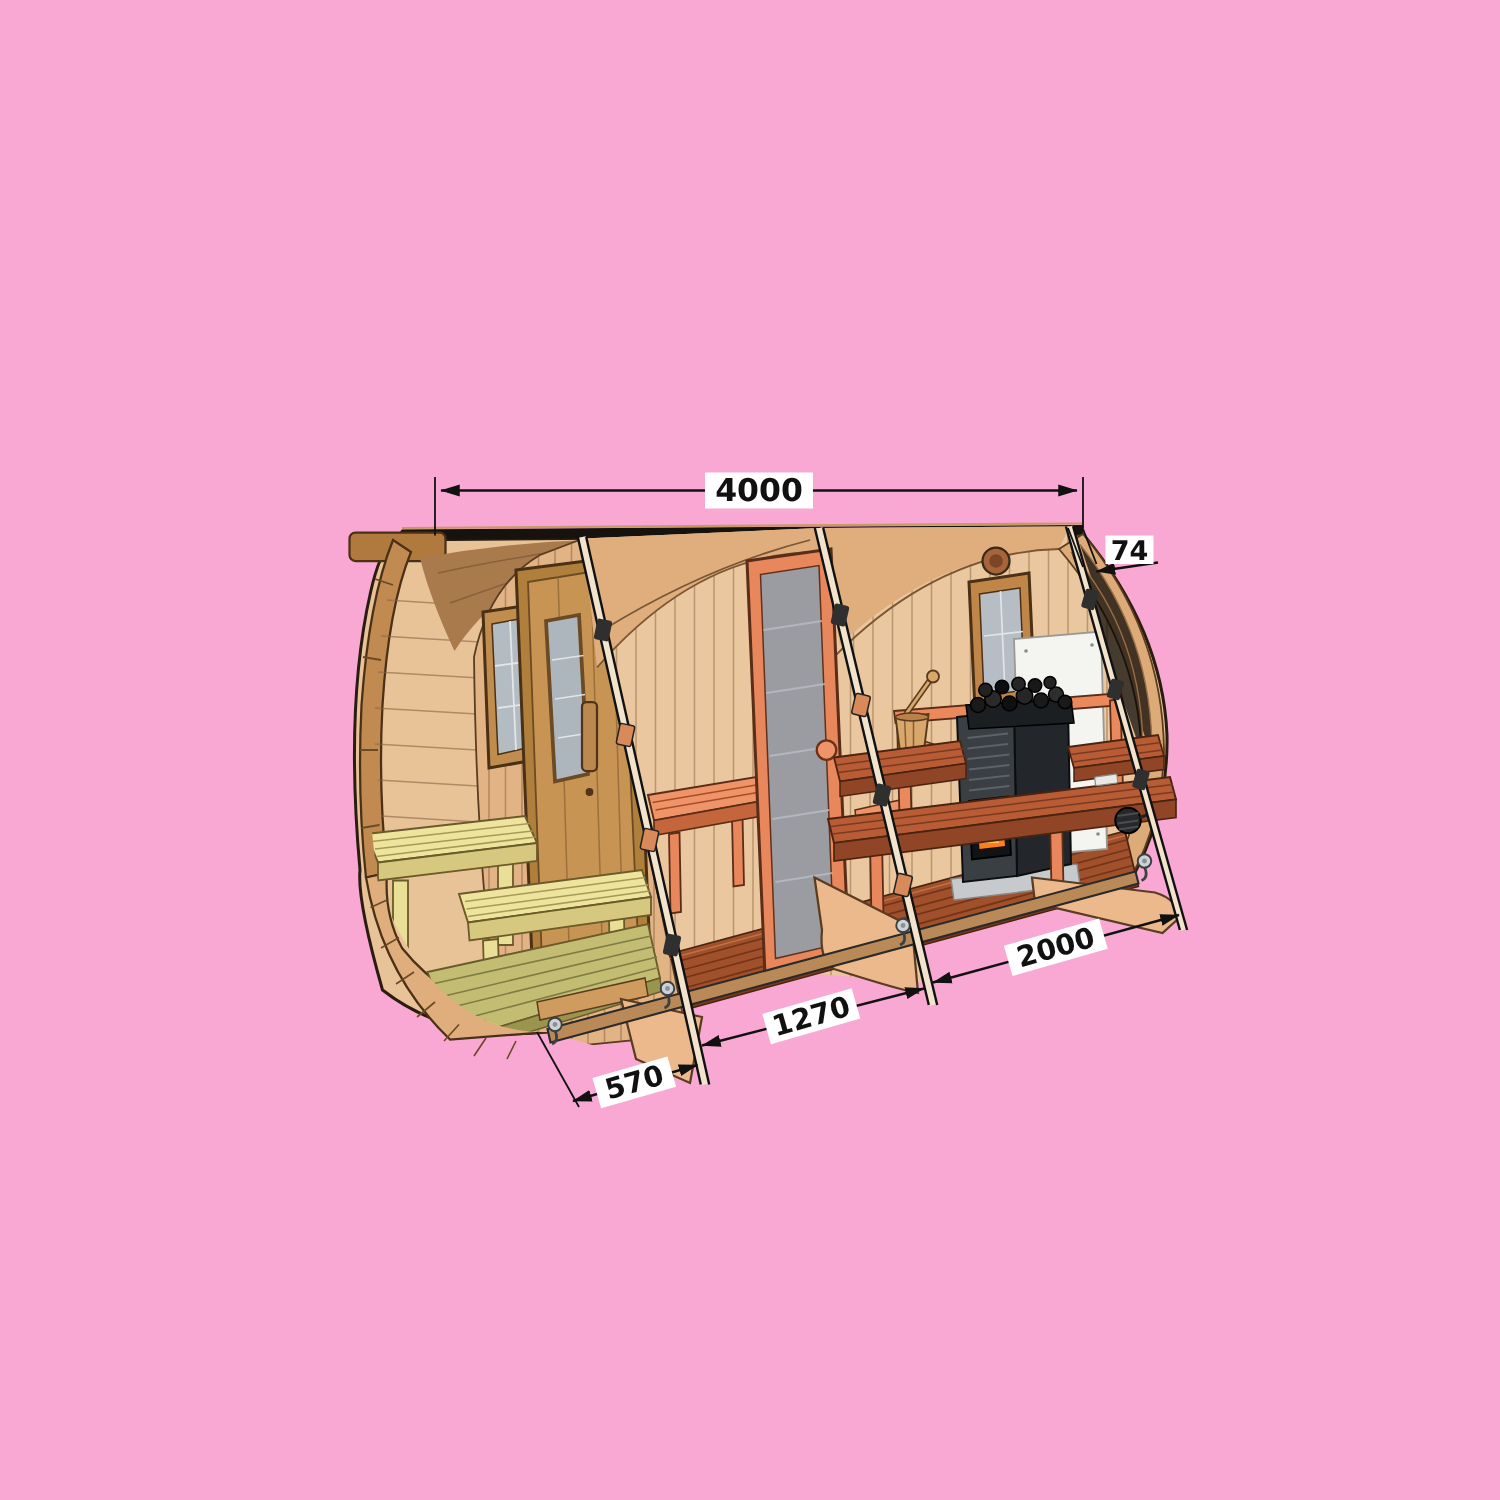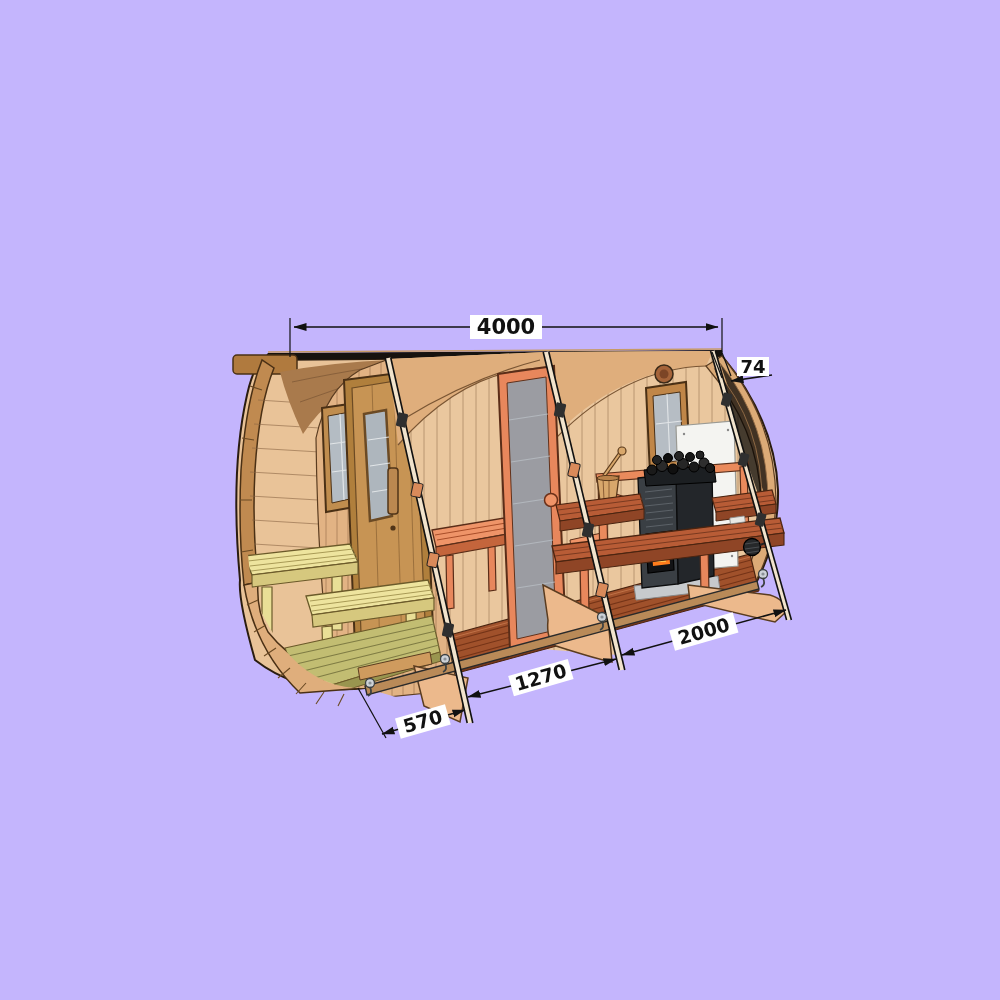--- a/index.html
+++ b/index.html
@@ -1,16 +1,16 @@
 <!DOCTYPE html>
 <html><head>
 <meta charset="utf-8">
 <style>
   html,body{margin:0;padding:0;background:#ffffff;}
-  .stage{position:relative;width:1000px;height:1000px;background:#c4b5fd;overflow:hidden;
+  .stage{position:relative;width:1000px;height:1000px;background:#f9a8d4;overflow:hidden;
          font-family:"DejaVu Sans","Liberation Sans",sans-serif;}
   svg{display:block;}
   .dim-text{font-family:"DejaVu Sans","Liberation Sans",sans-serif;font-weight:bold;fill:#111;}
   .dim-line{stroke:#111;stroke-width:1.6;fill:none;}
   .ext-line{stroke:#111;stroke-width:1.2;fill:none;}
 </style>
 </head>
 <body>
 
 <div class="stage">

